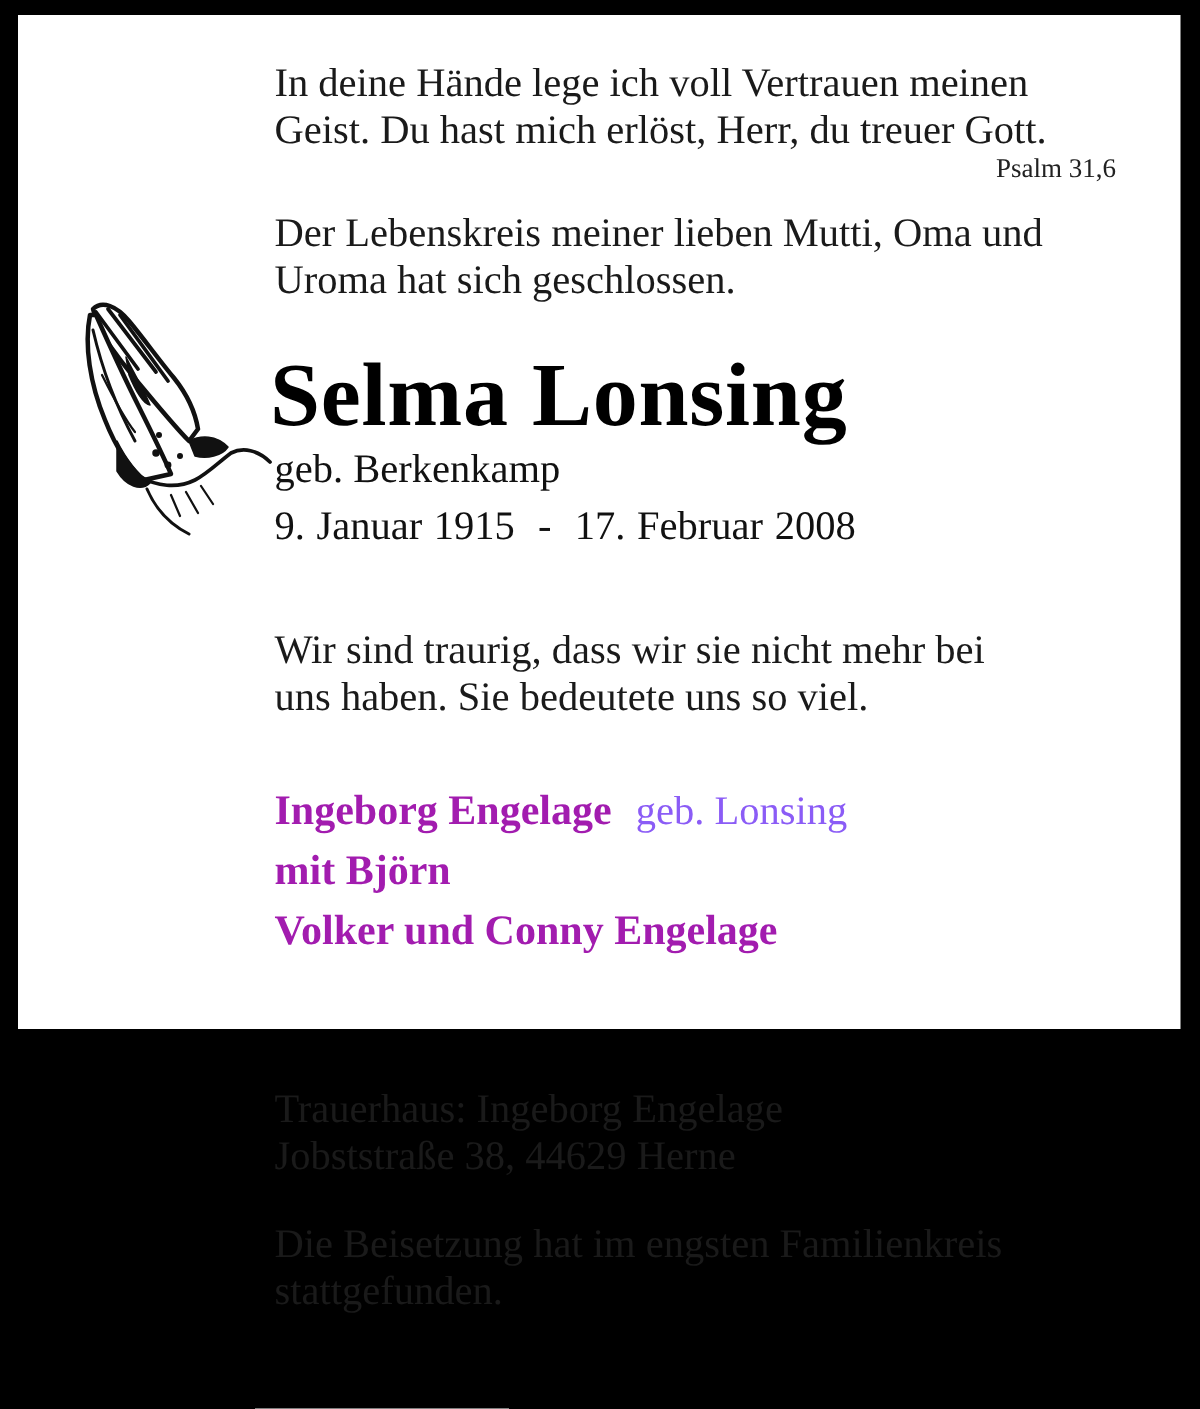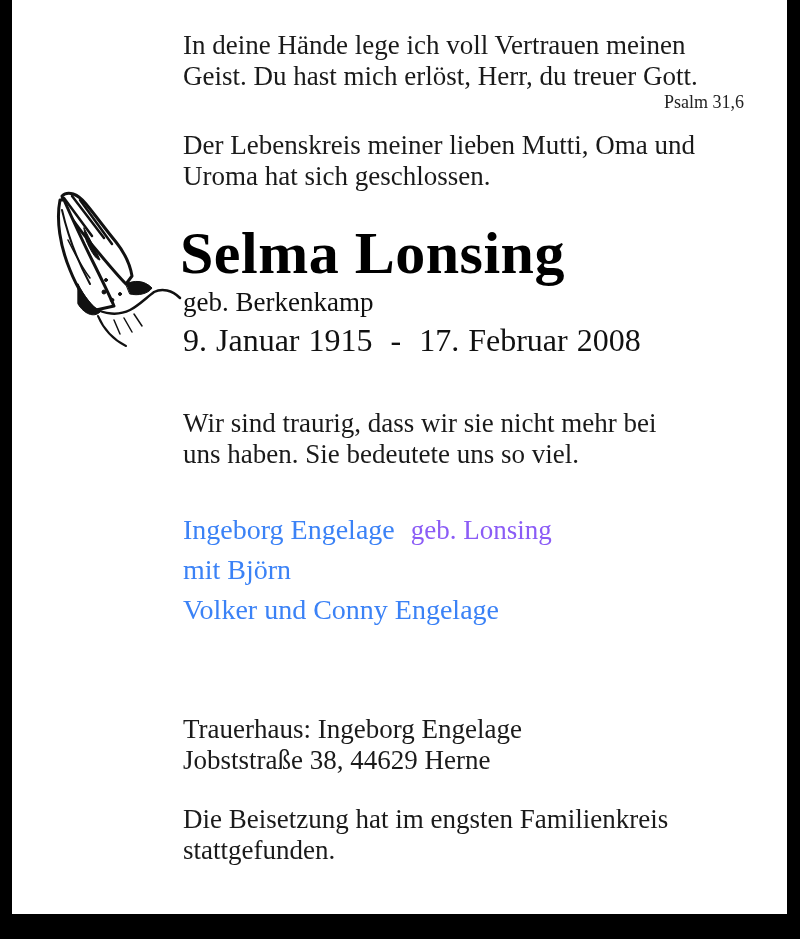--- a/index.html
+++ b/index.html
@@ -6,39 +6,39 @@
     body {
       width: 800px; height: 939px;
       background: #000;
       position: relative;
       overflow: hidden;
       font-family: "Liberation Serif", "DejaVu Serif", serif;
       color: #111;
     }
     .card {
       position: absolute;
-      left: 12px; top: 0;
-      width: 775px; height: 914px;
+      left: 12px; top: 10px;
+      width: 775px; height: 676px;
       background: #fff;
     }
     .txt { position: absolute; white-space: nowrap; }
     .body-text { font-size: 27px; line-height: 31px; color: #1a1a1a; }
     .verse { left: 171px; top: 30px; }
     .source { position: absolute; right: 43px; top: 92px; font-size: 18px; color: #222; }
     .intro { left: 171px; top: 130px; }
     .name {
       left: 168px; top: 220px;
       font-size: 60px; font-weight: bold; line-height: 66px; color: #000;
       letter-spacing: 0.5px;
     }
     .birthname { left: 171px; top: 287px; font-size: 27px; line-height: 31px; }
-    .dates { left: 171px; top: 325px; font-size: 32px; line-height: 31px; word-spacing: 1px; font-family: Liberation Serif, serif; }
+    .dates { left: 171px; top: 325px; font-size: 27px; line-height: 31px; word-spacing: 1px; font-family: Liberation Serif, serif; }
     .sorrow { left: 171px; top: 408px; }
     .mourners { left: 171px; top: 510px; font-size: 28px; line-height: 40px; }
-    .mourners .b { font-weight: normal; color: #3b82f6; }
+    .mourners .b { font-weight: bold; color: #a21caf; }
     .mourners .n { font-weight: normal; font-size: 27px; color: #8b5cf6; margin-left: 16px; }
     .addr1 { left: 171px; top: 672px; }
     .addr2 { left: 171px; top: 714px; }
     .burial { left: 171px; top: 804px; }
     .hands {
       position: absolute; left: 22px; top: 180px;
       width: 150px; height: 180px;
     }
   </style>
 </head>

